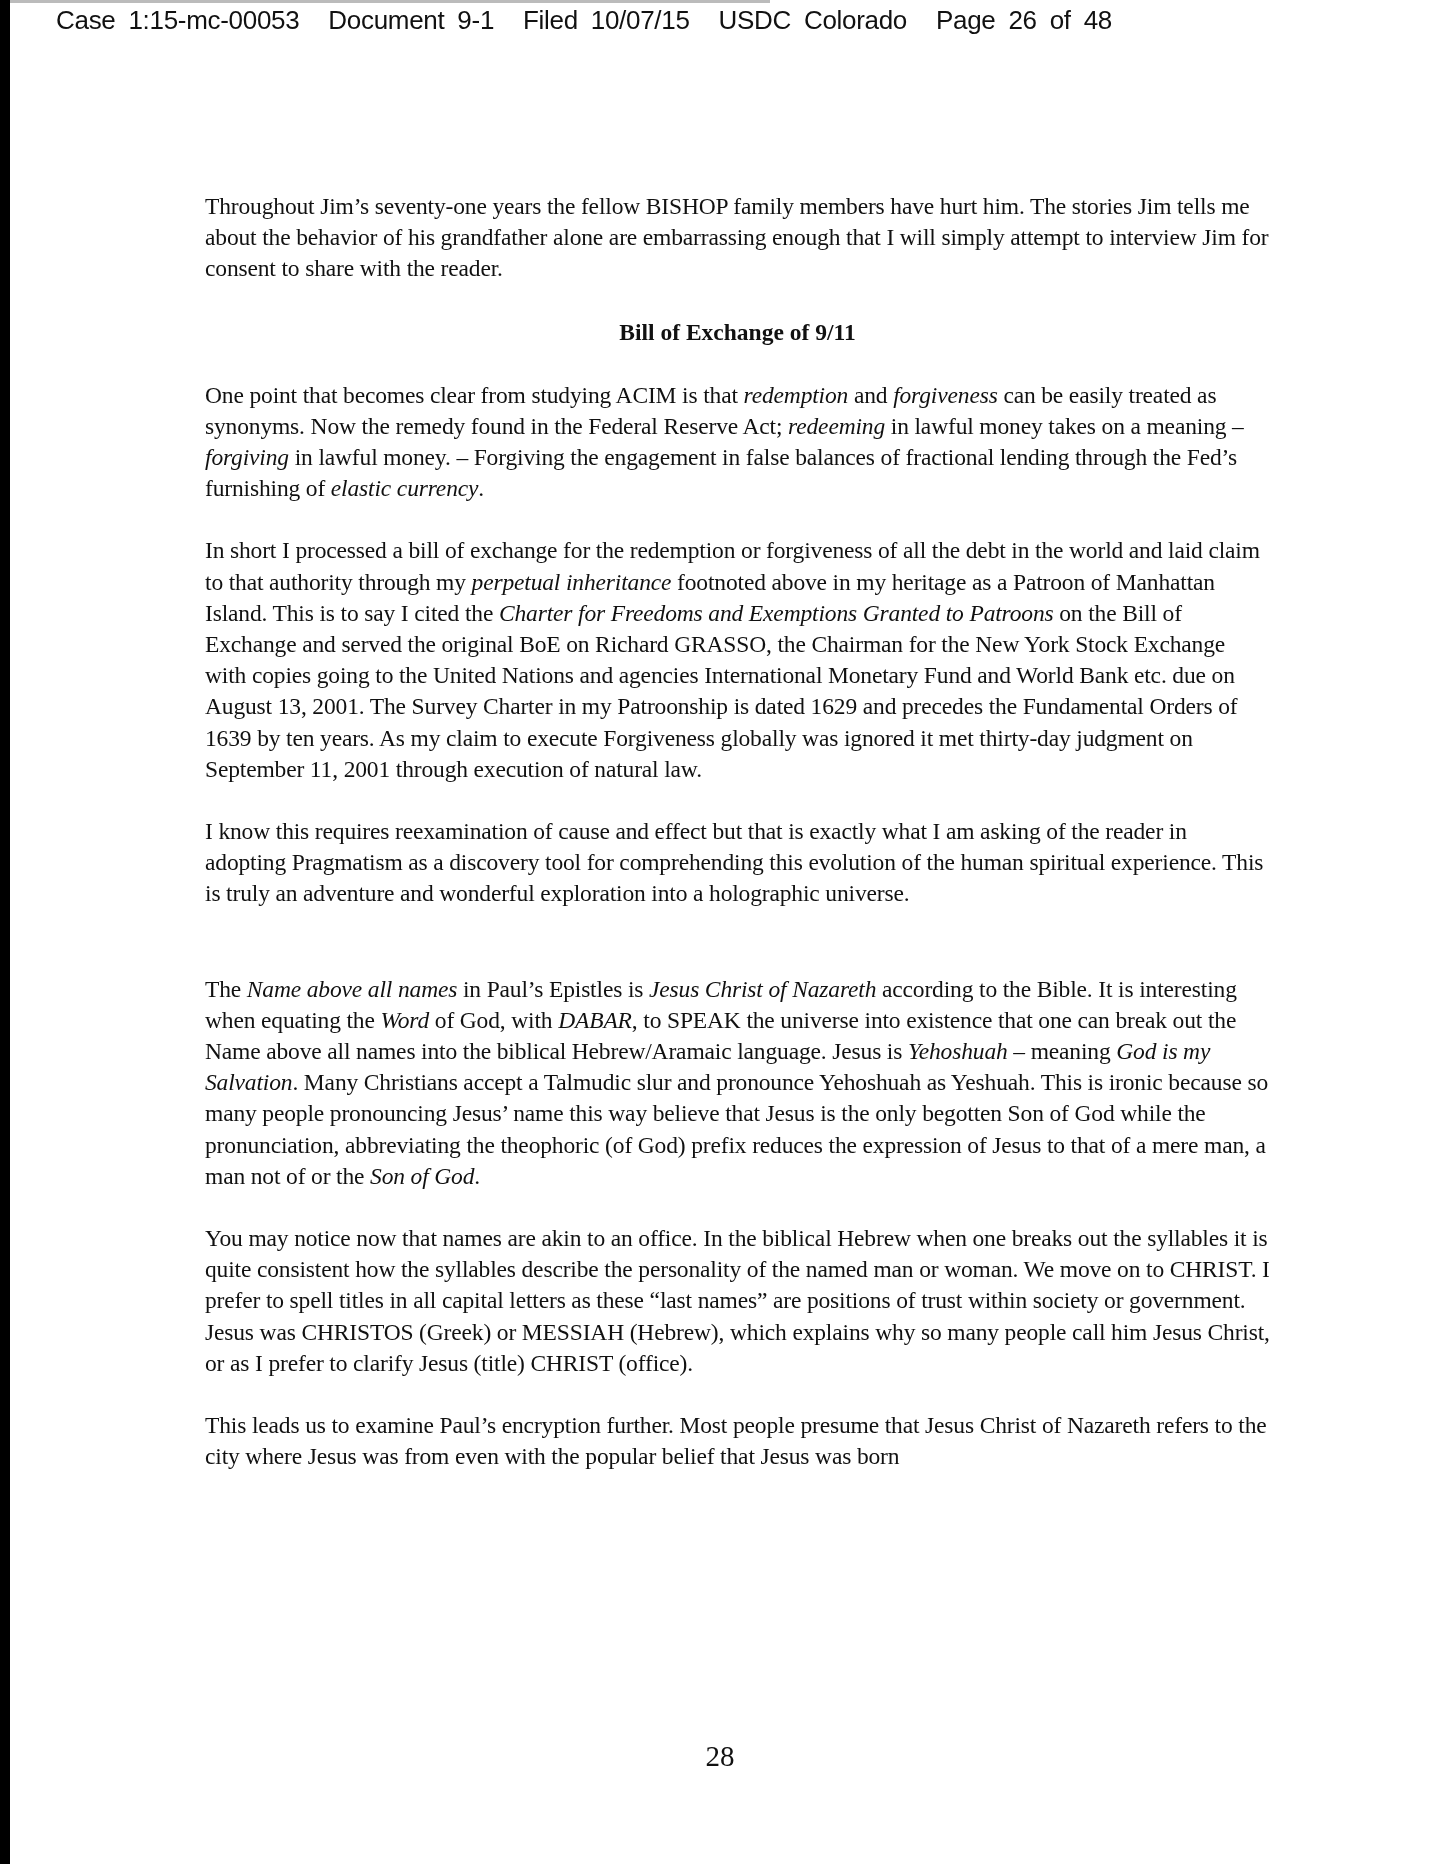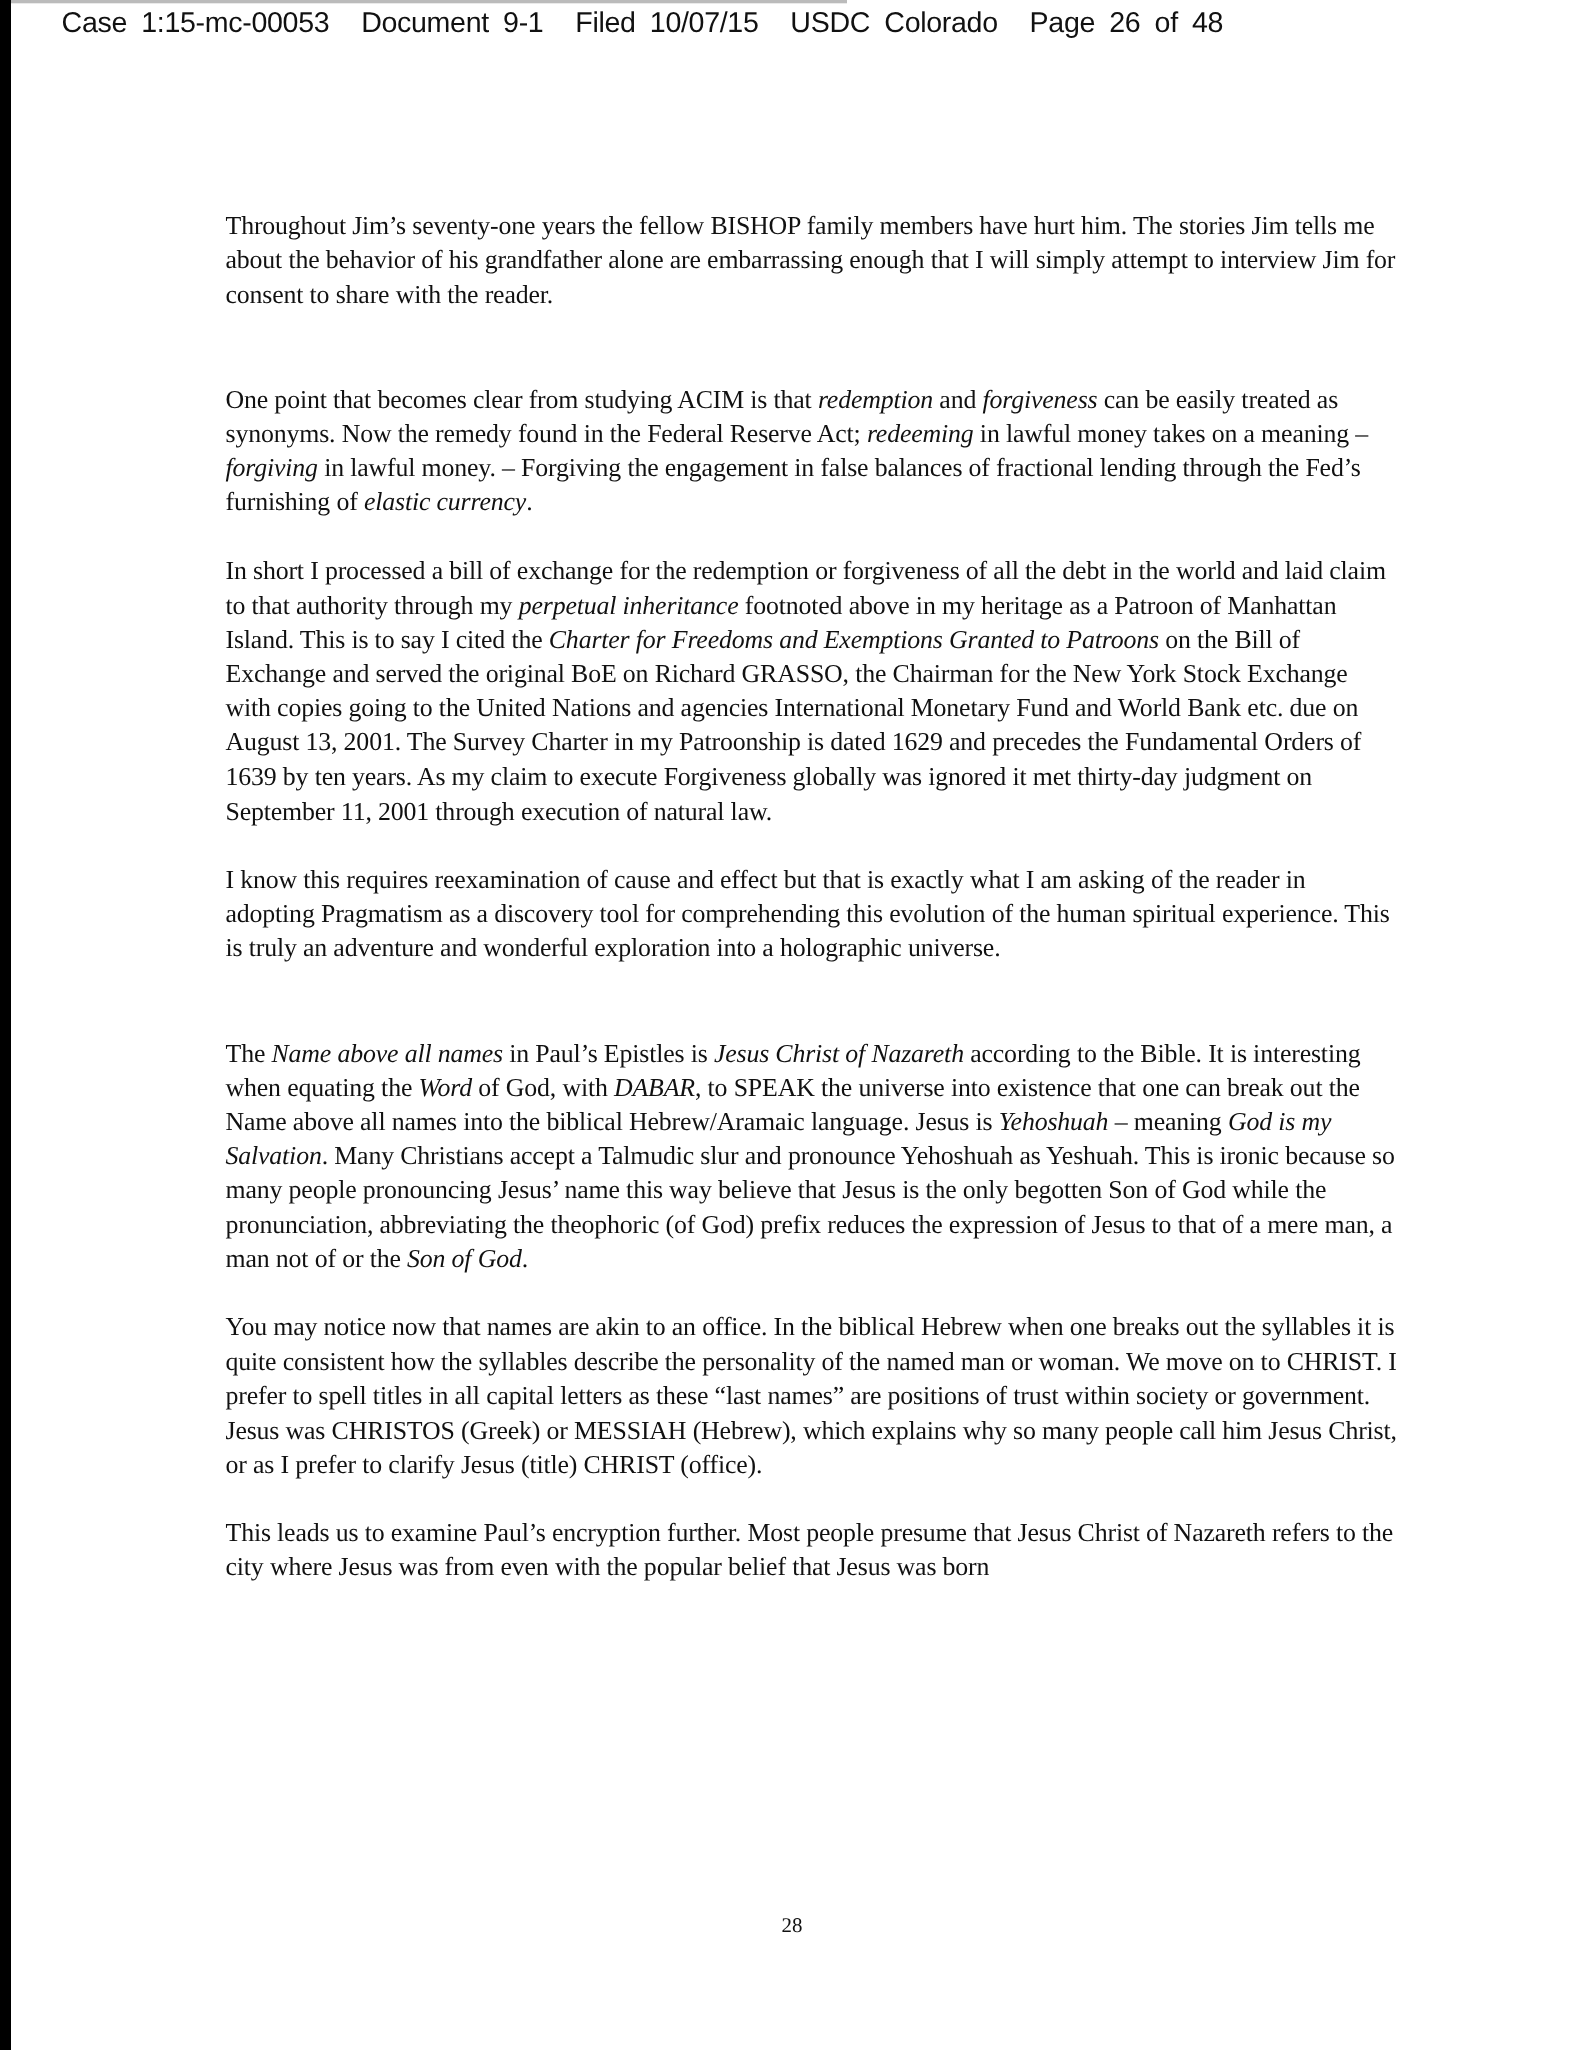--- a/index.html
+++ b/index.html
@@ -16,41 +16,42 @@
   }
   .header span { margin: 0 8px; }
   .content { position: absolute; left: 205px; width: 1065px; top: 191px; }
   p.para {
     margin: 0; font-size: 23.5px; line-height: 31.2px; letter-spacing: -0.15px;
   }
   h2.heading { margin: 0; font-size: 23.5px; font-weight: bold; text-align: center; line-height: 31px; }
   .gap-lg { height: 32px; }
   .gap-md { height: 31px; }
   .page-number {
-    position: absolute; top: 1740px; left: 0; width: 1440px; text-align: center; font-size: 19px;
+    position: absolute; top: 1740px; left: 0; width: 1440px; text-align: center; font-size: 29px;
   }
   em { }
 </style>
 </head>
 <body>
 
 <div class="left-bar"></div>
 <div class="top-rule"></div>
 
 <div class="header">
   <span>Case 1:15-mc-00053</span>
   <span>Document 9-1</span>
   <span>Filed 10/07/15</span>
   <span>USDC Colorado</span>
   <span>Page 26 of 48</span>
 </div>
 
 <div class="content">
   <p class="para">Throughout Jim’s seventy-one years the fellow BISHOP family members have hurt him. The stories Jim tells me about the behavior of his grandfather alone are embarrassing enough that I will simply attempt to interview Jim for consent to share with the reader.</p>
   <div class="gap-lg"></div>
+  <h2 class="heading">Bill of Exchange of 9/11</h2>
   <div class="gap-lg"></div>
   <p class="para">
     <span>One point that becomes clear from studying ACIM is that </span><em>redemption</em><span> and </span><em>forgiveness</em><span> can be easily treated as synonyms. Now the remedy found in the Federal Reserve Act; </span><em>redeeming</em><span> in lawful money takes on a meaning – </span><em>forgiving</em><span> in lawful money. – Forgiving the engagement in false balances of fractional lending through the Fed’s furnishing of </span><em>elastic currency</em><span>.</span>
   </p>
   <div class="gap-md"></div>
   <p class="para">
     <span>In short I processed a bill of exchange for the redemption or forgiveness of all the debt in the world and laid claim to that authority through my </span><em>perpetual inheritance</em><span> footnoted above in my heritage as a Patroon of Manhattan Island. This is to say I cited the </span><em>Charter for Freedoms and Exemptions Granted to Patroons</em><span> on the Bill of Exchange and served the original BoE on Richard GRASSO, the Chairman for the New York Stock Exchange with copies going to the United Nations and agencies International Monetary Fund and World Bank etc. due on August 13, 2001. The Survey Charter in my Patroonship is dated 1629 and precedes the Fundamental Orders of 1639 by ten years. As my claim to execute Forgiveness globally was ignored it met thirty-day judgment on September 11, 2001 through execution of natural law.</span>
   </p>
   <div class="gap-md"></div>
   <p class="para">I know this requires reexamination of cause and effect but that is exactly what I am asking of the reader in adopting Pragmatism as a discovery tool for comprehending this evolution of the human spiritual experience. This is truly an adventure and wonderful exploration into a holographic universe.</p>

